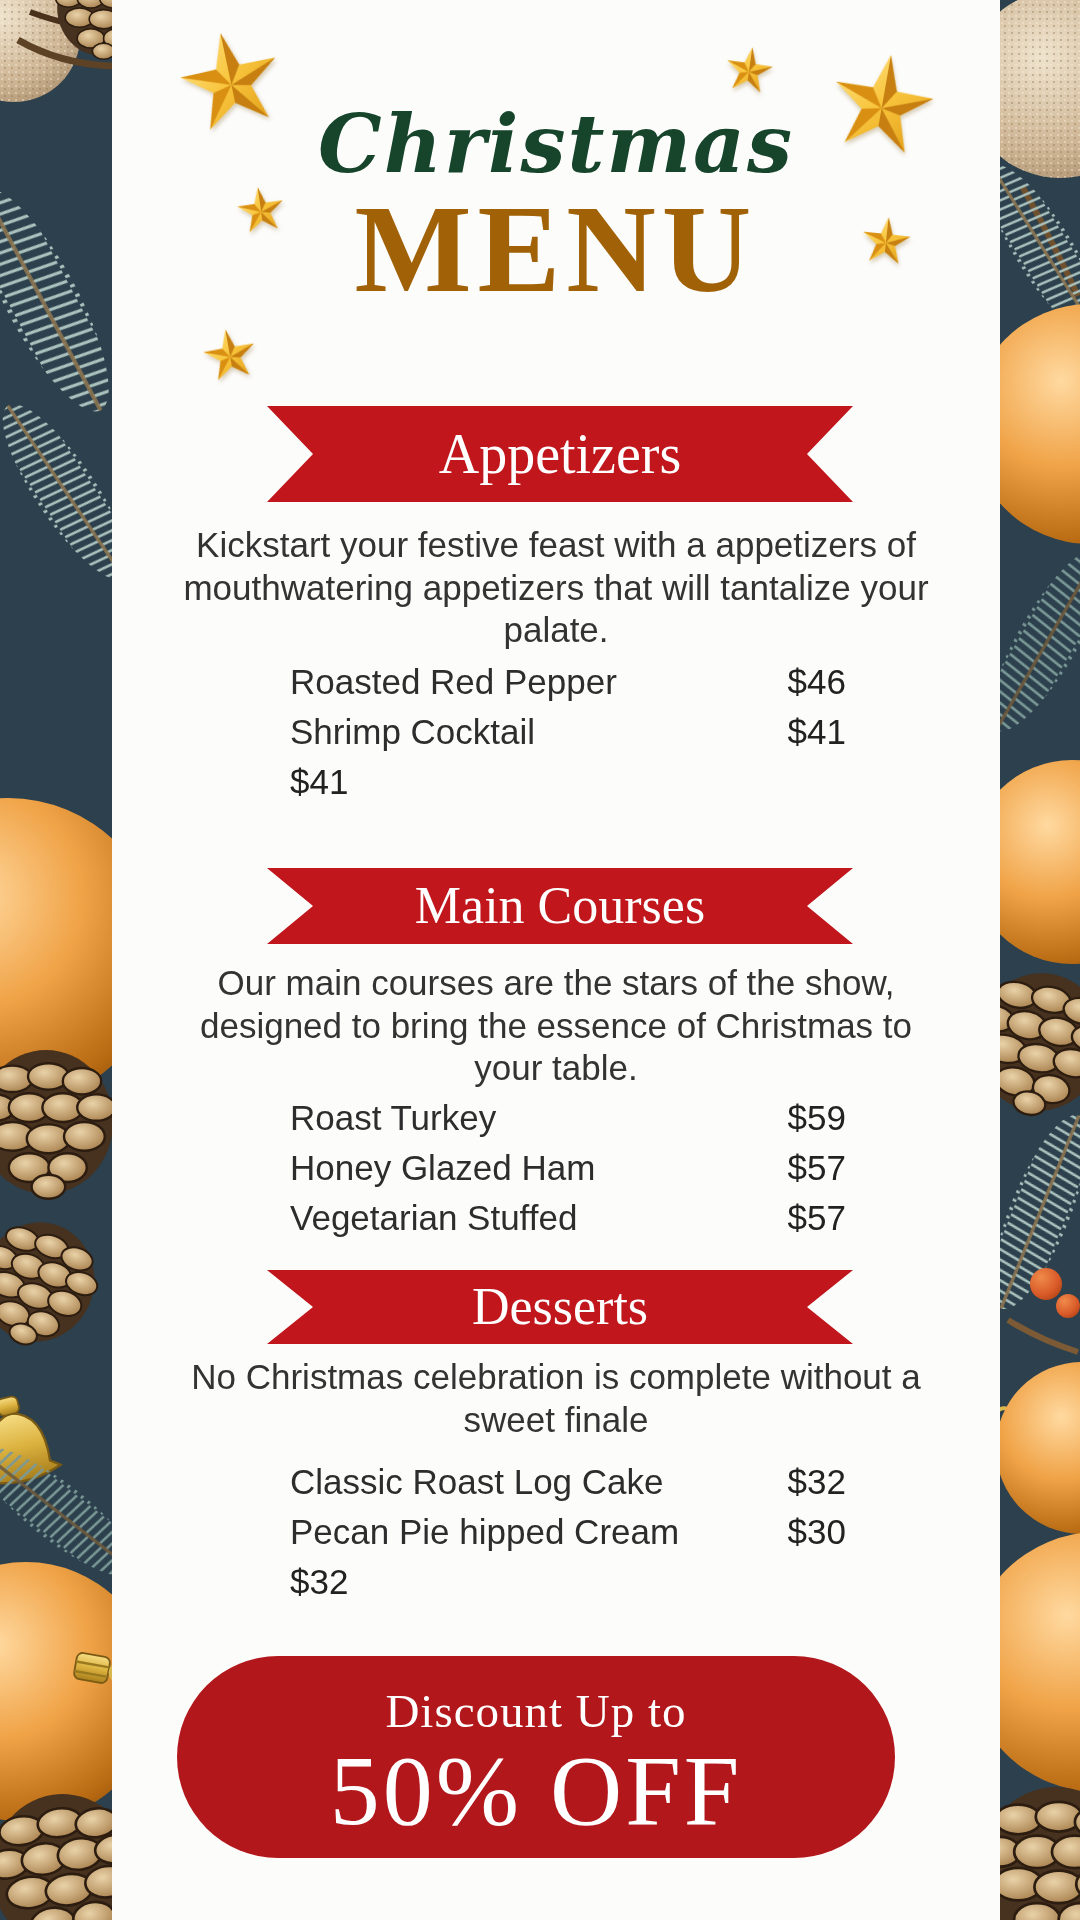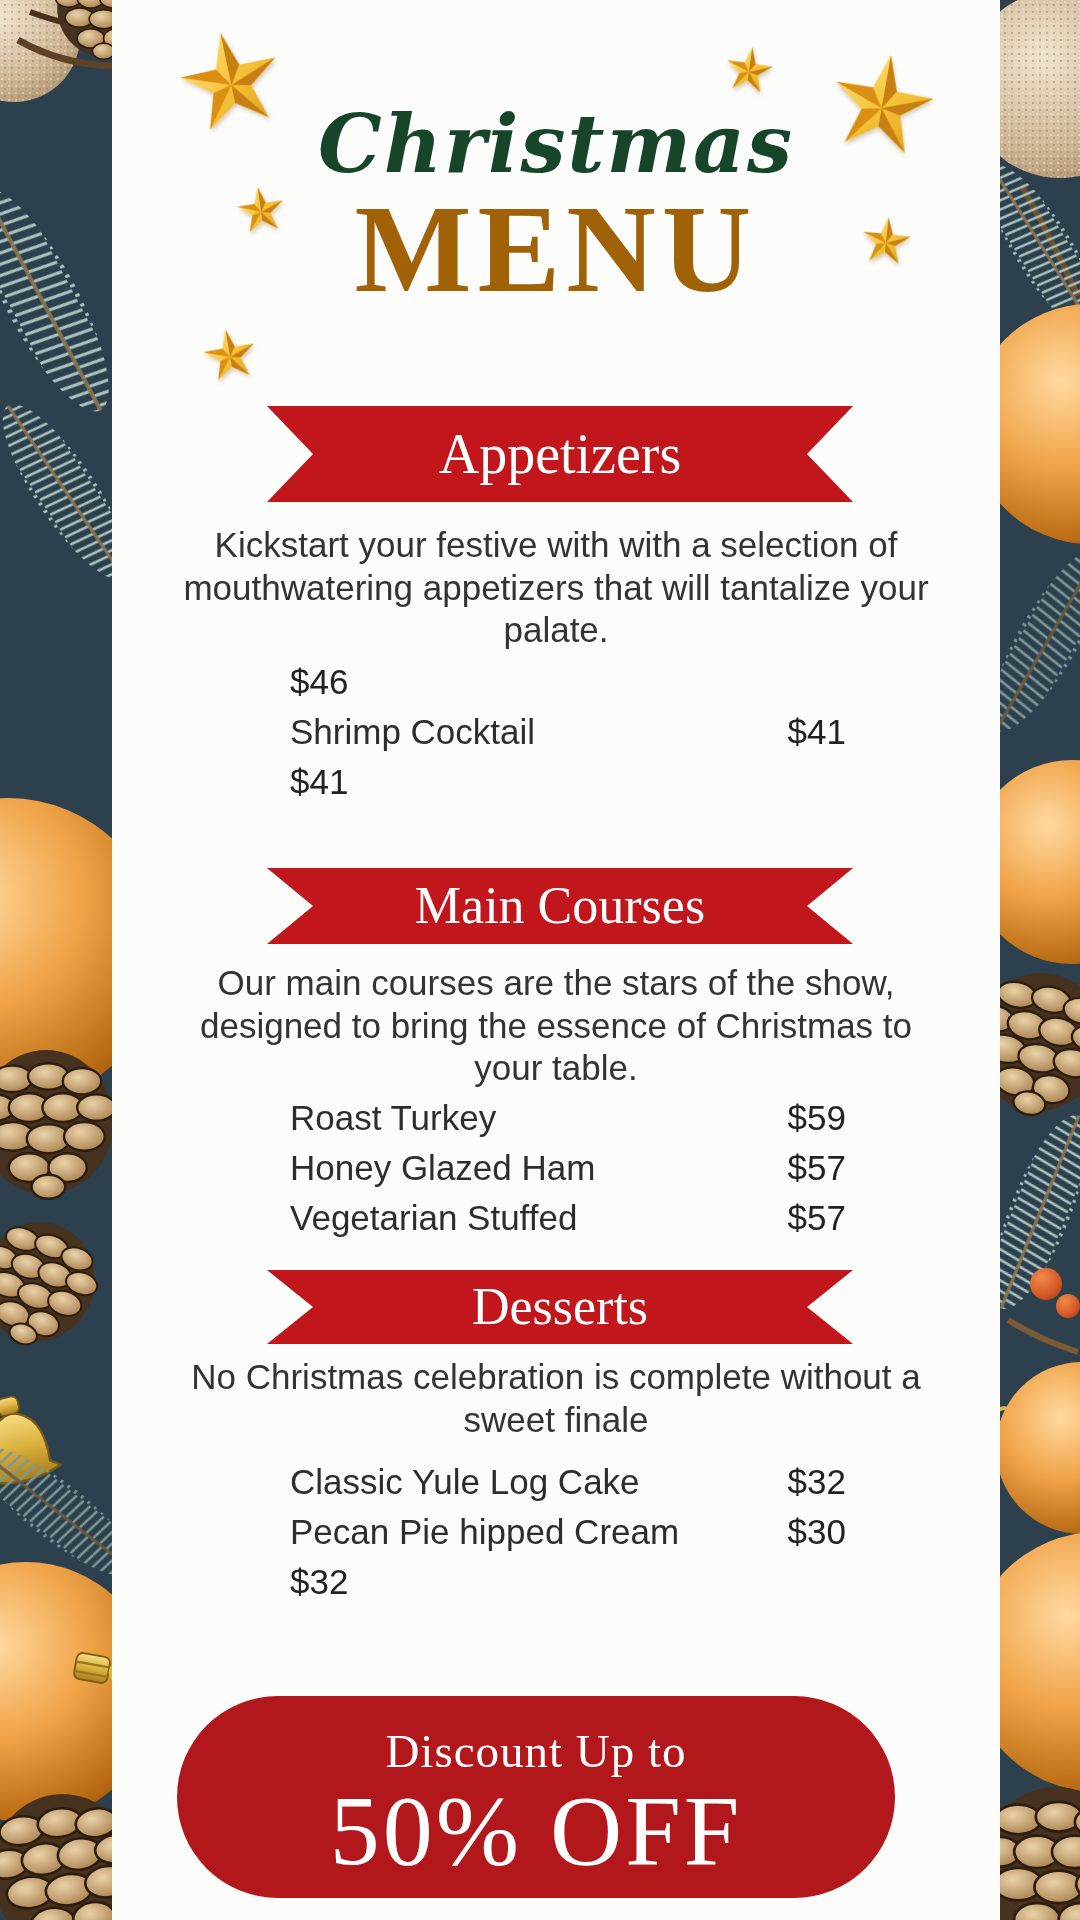--- a/index.html
+++ b/index.html
@@ -52,21 +52,20 @@
   
   .items{position:absolute;left:178px;width:556px;}
   .i1{top:662px;} .i2{top:1098px;} .i3{top:1462px;}
   .row{display:flex;justify-content:space-between;align-items:baseline;height:50px;font-size:35px;color:#2d2d2d;}
   .price{font-size:35px;color:#222;}
   
   .pill{
     position:absolute;left:65px;top:1656px;width:718px;height:202px;
     background:#b2171b;border-radius:102px;text-align:center;color:#fff;
     font-family:"Liberation Serif", serif;
-    margin-top:40px;
   }
   .pill-l1{padding-top:30px;font-size:47px;letter-spacing:1px;line-height:1.1;}
   .pill-l2{font-size:100px;letter-spacing:3px;line-height:1.05;}
   .hiddendefs{position:absolute;width:0;height:0;}
 </style>
 </head>
 <body>
 
 <svg class="hiddendefs" aria-hidden="true">
   <defs>
@@ -198,23 +197,24 @@
     <use href="#cone" transform="translate(56,1868) scale(1.35)"></use>
   </svg>
 </div>
 
 <div class="panel">
 
   <div class="title-script">Christmas</div>
   <div class="title-main">MENU</div>
 
   <div class="ribbon r1">Appetizers</div>
-  <div class="desc d1">Kickstart your festive with with a selection of mouthwatering appetizers that will tantalize your palate.</div>
+  <div class="desc d1">Kickstart your festive feast with a appetizers of mouthwatering appetizers that will tantalize your palate.</div>
   <div class="items i1">
     <div class="row">
+      <span>Roasted Red Pepper</span>
       <span class="price">$46</span>
     </div>
     <div class="row">
       <span>Shrimp Cocktail</span>
       <span class="price">$41</span>
     </div>
     <div class="row">
       <span class="price">$41</span>
     </div>
   </div>
@@ -233,21 +233,21 @@
     <div class="row">
       <span>Vegetarian Stuffed</span>
       <span class="price">$57</span>
     </div>
   </div>
 
   <div class="ribbon r3">Desserts</div>
   <div class="desc d3">No Christmas celebration is complete without a sweet finale</div>
   <div class="items i3">
     <div class="row">
-      <span>Classic Yule Log Cake</span>
+      <span>Classic Roast Log Cake</span>
       <span class="price">$32</span>
     </div>
     <div class="row">
       <span>Pecan Pie hipped Cream</span>
       <span class="price">$30</span>
     </div>
     <div class="row">
       <span class="price">$32</span>
     </div>
   </div>

